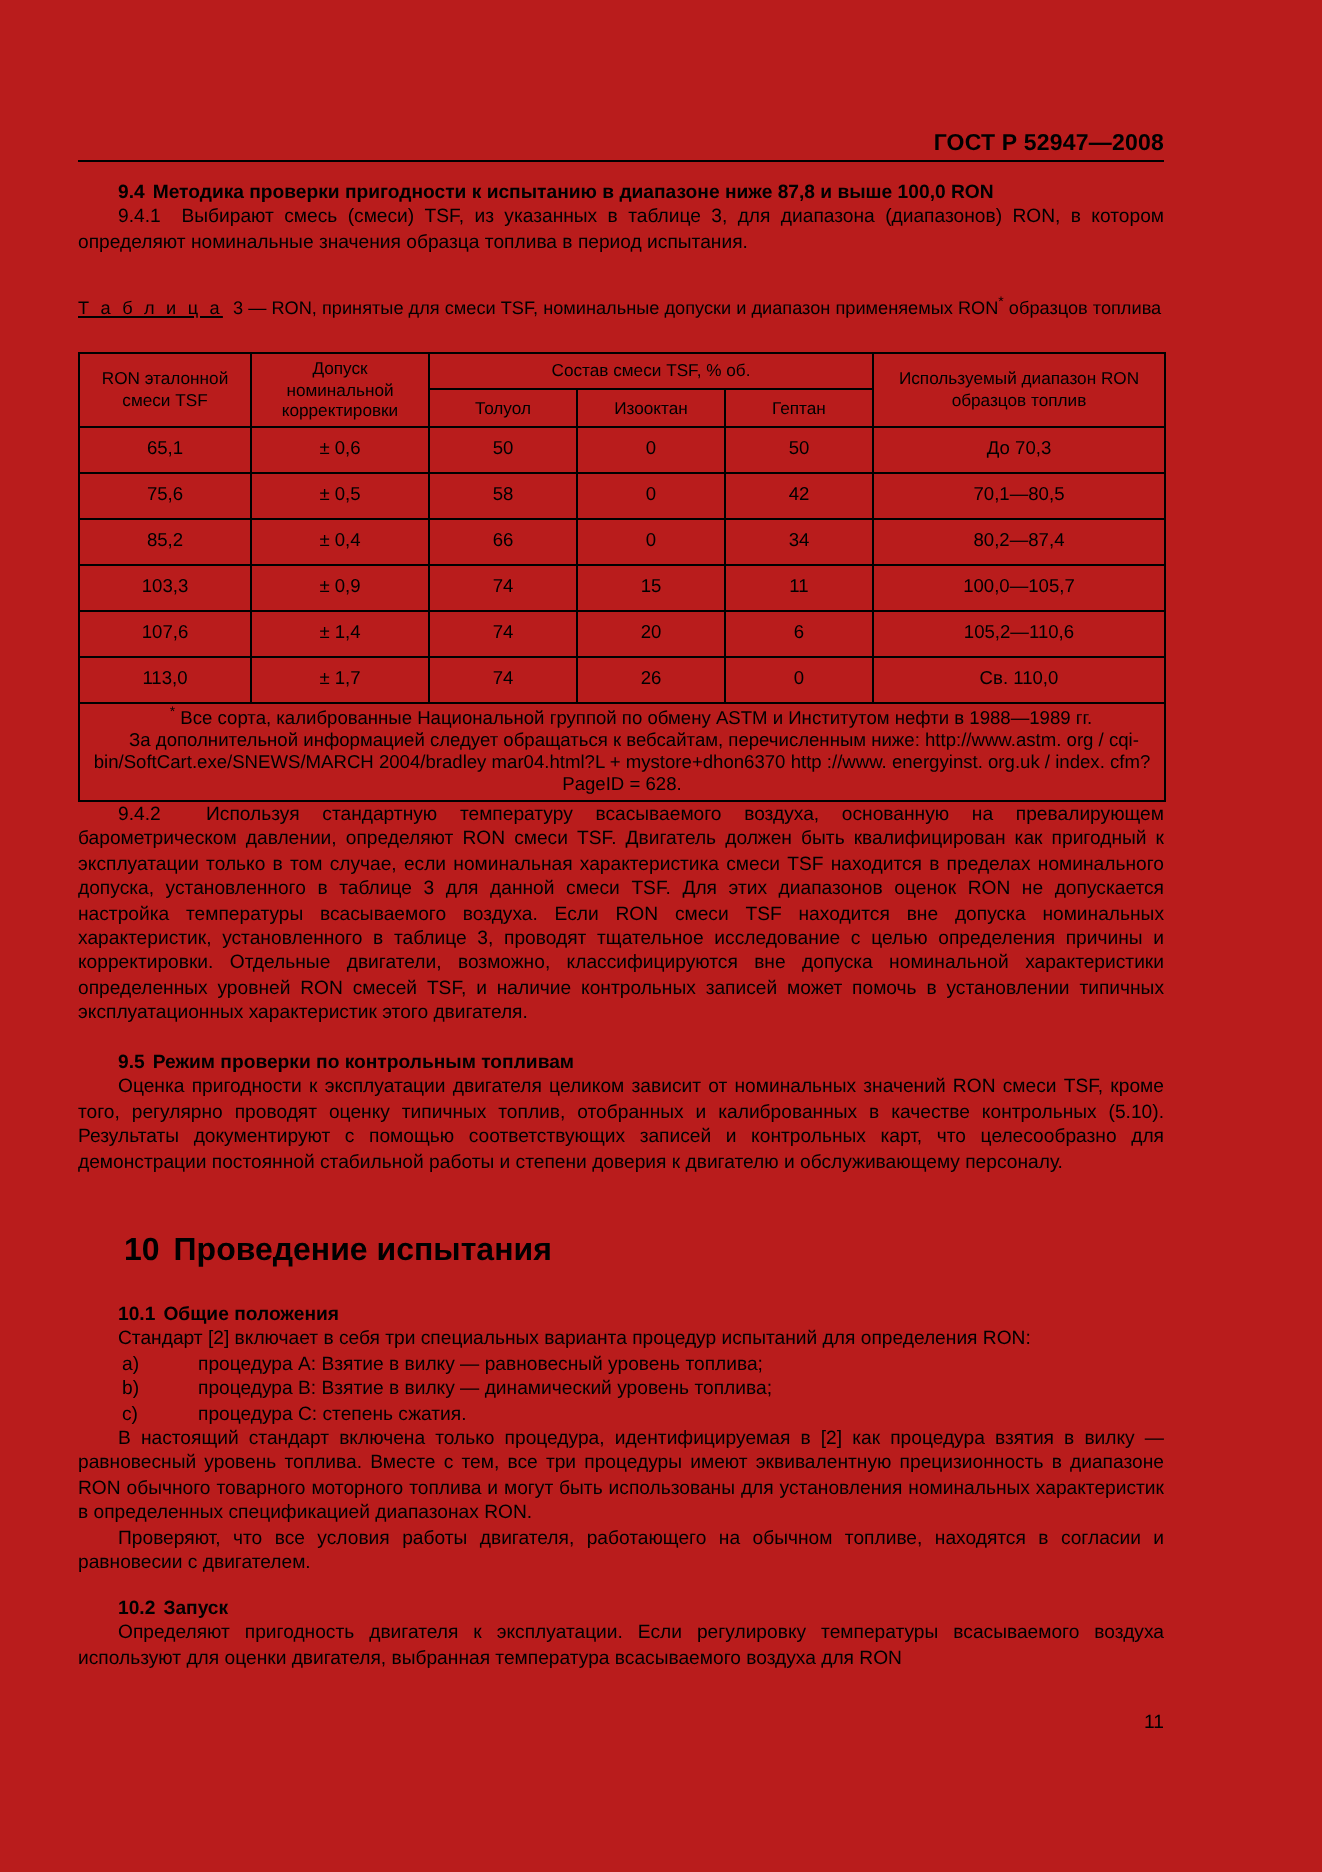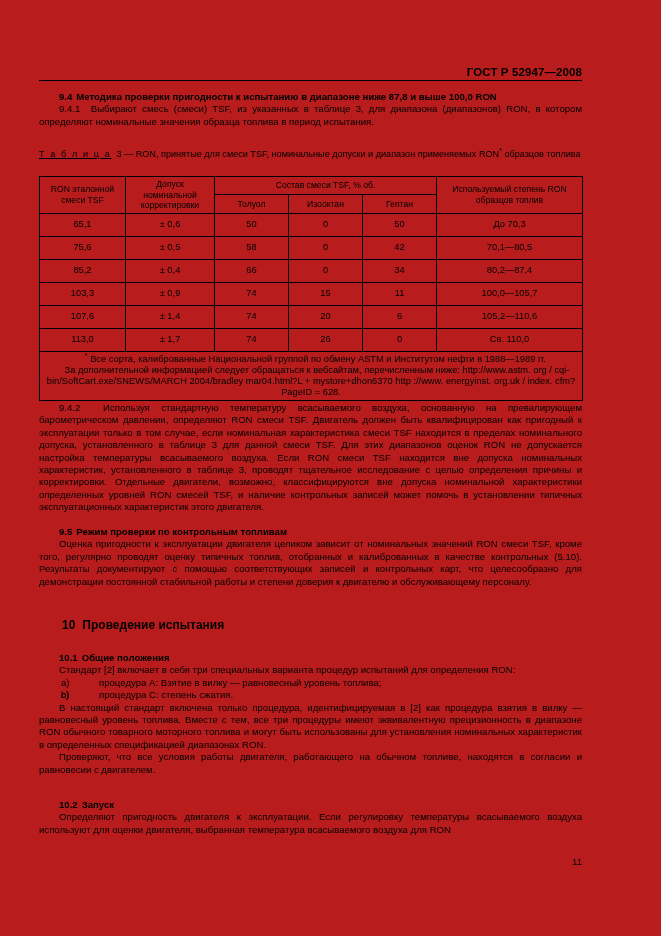--- a/index.html
+++ b/index.html
@@ -60,21 +60,21 @@
   .h-run {
     font-weight: bold;
   }
   .h-run .num {
     margin-right: 4px;
   }
   .hd-big {
     position: absolute;
     left: 39px;
     width: 543px;
-    font-size: 12px;
+    font-size: 16px;
     line-height: 15px;
     font-weight: bold;
     text-indent: 23px;
   }
   .hd-big .num {
     margin-right: 7px;
   }
 
   
   .tbl-caption {
@@ -226,21 +226,21 @@
           <col class="c2">
           <col class="c3">
           <col class="c4">
           <col class="c5">
       </colgroup>
       <thead>
         <tr>
           <th rowspan="2">RON эталонной смеси TSF</th>
           <th rowspan="2">Допуск номинальной корректировки</th>
           <th colspan="3">Состав смеси TSF, % об.</th>
-          <th rowspan="2">Используемый степень RON образцов топлив</th>
+          <th rowspan="2">Используемый диапазон RON образцов топлив</th>
         </tr>
         <tr>
           <th>Толуол</th>
           <th>Изооктан</th>
           <th>Гептан</th>
         </tr>
       </thead>
       <tbody>
         <tr>
           <td>65,1</td>
@@ -320,21 +320,21 @@
   <div class="sec" style="top:652px;">
     <p class="ind h-run">
       <span class="num">10.1</span><span>Общие положения</span>
     </p>
     <p class="ind">Стандарт [2] включает в себя три специальных варианта процедур испытаний для определения RON:</p>
     <ol class="proc">
       <li>
         <span class="mark">a)</span><span class="txt">процедура A: Взятие в вилку — равновесный уровень топлива;</span>
       </li>
       <li>
-        <span class="mark">b)</span>
+        <span class="mark">b)</span><span class="txt">процедура B: Взятие в вилку — динамический уровень топлива;</span>
       </li>
       <li>
         <span class="mark">c)</span><span class="txt">процедура C: степень сжатия.</span>
       </li>
     </ol>
     <p><span style="display:inline-block;width:20px;"></span><span>В настоящий стандарт включена только процедура, идентифицируемая в [2] как процедура взятия в вилку — равновесный уровень топлива. Вместе с тем, все три процедуры имеют эквивалентную прецизионность в диапазоне RON обычного товарного моторного топлива и могут быть использованы для установления номинальных характеристик в определенных спецификацией диапазонах RON.</span></p>
     <p class="ind">Проверяют, что все условия работы двигателя, работающего на обычном топливе, находятся в согласии и равновесии с двигателем.</p>
   </div>
 
   <div class="sec" style="top:799px;">

